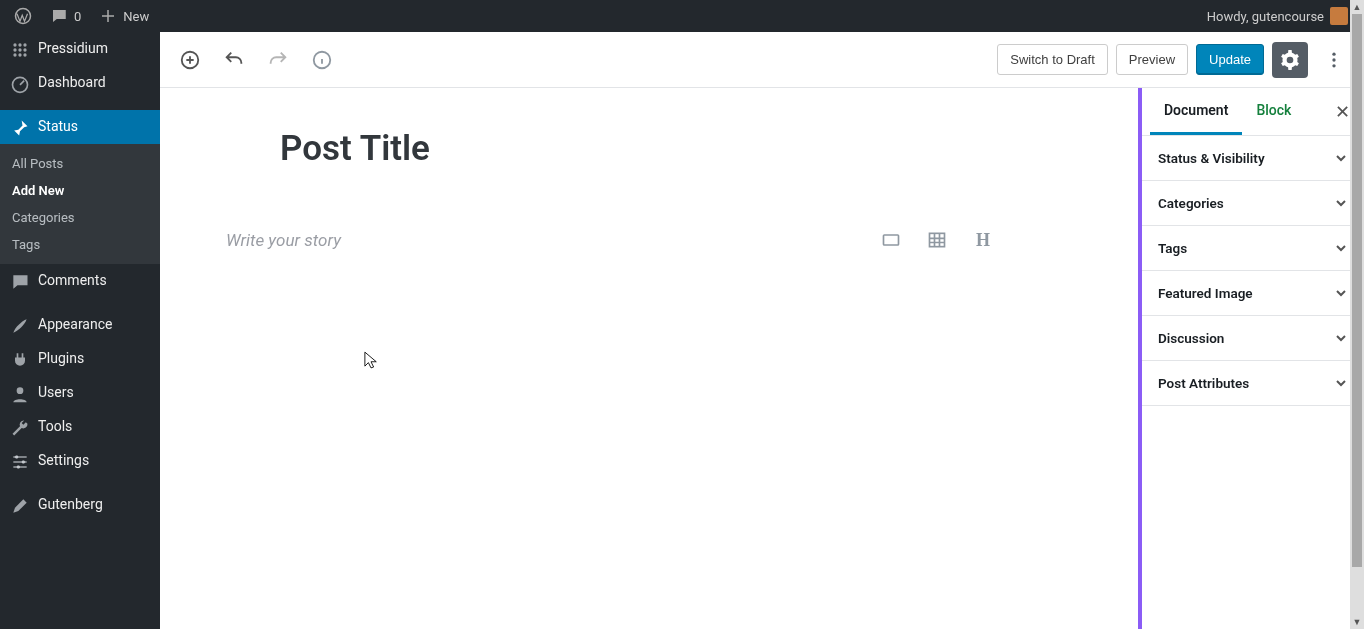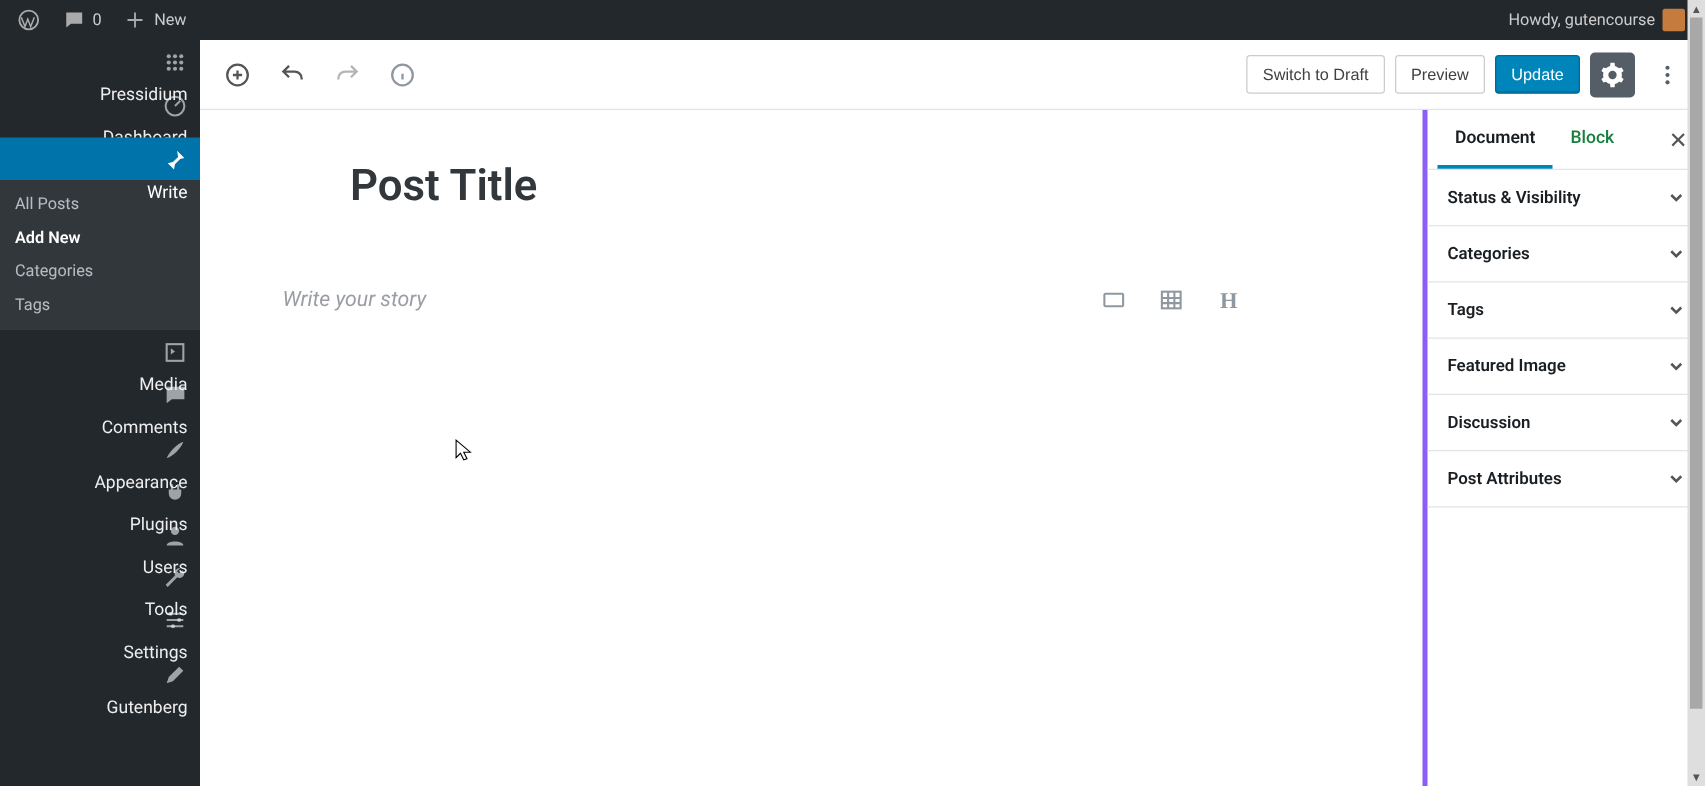--- a/index.html
+++ b/index.html
@@ -32,27 +32,26 @@
 
   
   .sidebar {
     position: absolute;
     top:32px; left:0; bottom:0;
     width:160px;
     background:#23282d;
     color:#eee;
   }
   .menu-item {
-    display:flex; align-items:flex-end; gap:8px;
+    display:flex; align-items:flex-start; gap:8px;
     padding: 8px 10px;
     font-size:14px;
     color:#eee;
     cursor:pointer;
     height:34px;
-    flex-direction:column;
   }
   .menu-item.sep { margin-top:10px; }
   .menu-item.current { background:#0073aa; color:#fff; position: relative;}
   .menu-item.current::after{
     content:"";
     position:absolute;
     right:-8px; top:50%;
     transform:translateY(-50%);
     border:8px solid transparent;
     border-right-color:#f1f1f1;
@@ -236,38 +235,29 @@
       </span>
     <span>Dashboard</span>
   </div>
 
   <div class="menu-item current sep">
     <span class="mi-ico">
         <svg viewBox="0 0 24 24">
           <path d="M14 3l7 7-4 1-5 5-1 5-3-3-5 5 5-5-3-3 5-1 5-5z" fill="#fff"></path>
         </svg>
       </span>
-    <span>Write</span>
+    <span>Status</span>
   </div>
   <div class="submenu">
     <div class="sub-item">All Posts</div>
     <div class="sub-item current">Add New</div>
     <div class="sub-item">Categories</div>
     <div class="sub-item">Tags</div>
   </div>
 
-  <div class="menu-item">
-    <span class="mi-ico">
-        <svg viewBox="0 0 24 24">
-          <rect x="4" y="4" width="16" height="16" fill="none" stroke="rgba(240,245,250,.6)" stroke-width="2"></rect>
-          <path d="M8 8l4 3-4 3z" fill="rgba(240,245,250,.6)"></path>
-        </svg>
-      </span>
-    <span>Media</span>
-  </div>
   <div class="menu-item">
     <span class="mi-ico">
         <svg viewBox="0 0 24 24">
           <path d="M3 4h18v12H9l-5 4V4z" fill="rgba(240,245,250,.6)"></path>
         </svg>
       </span>
     <span>Comments</span>
   </div>
 
   <div class="menu-item sep">

